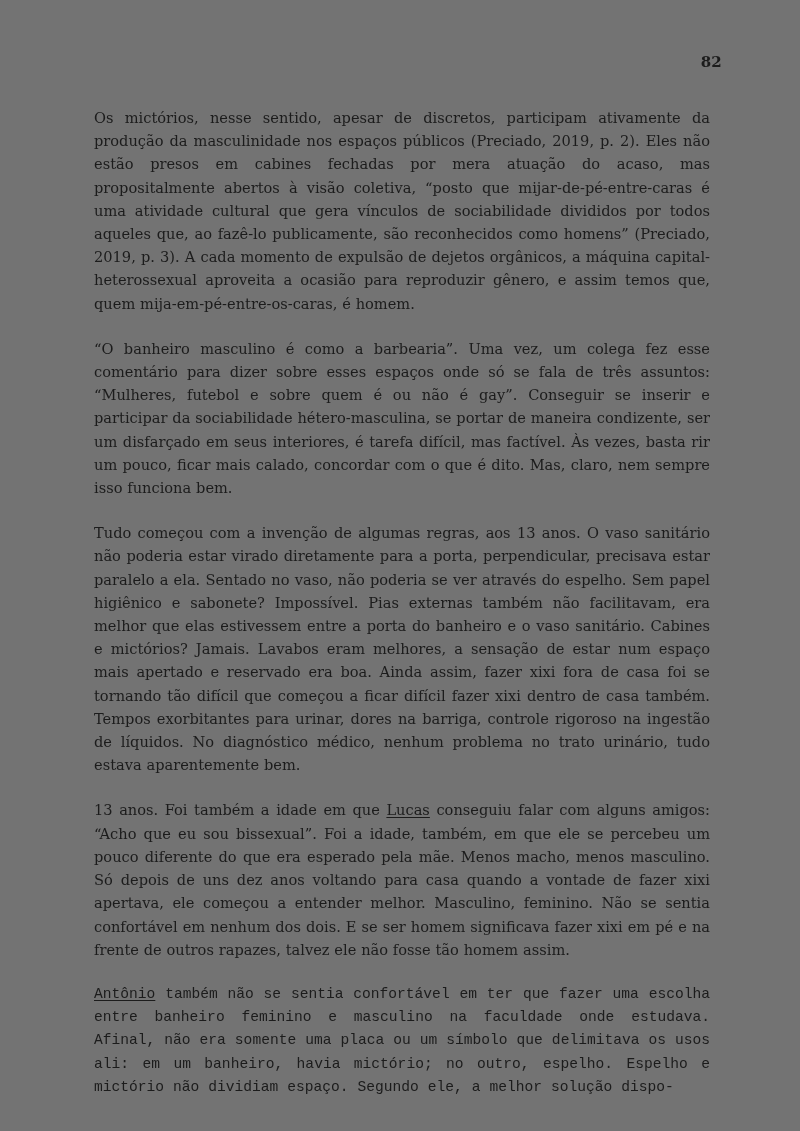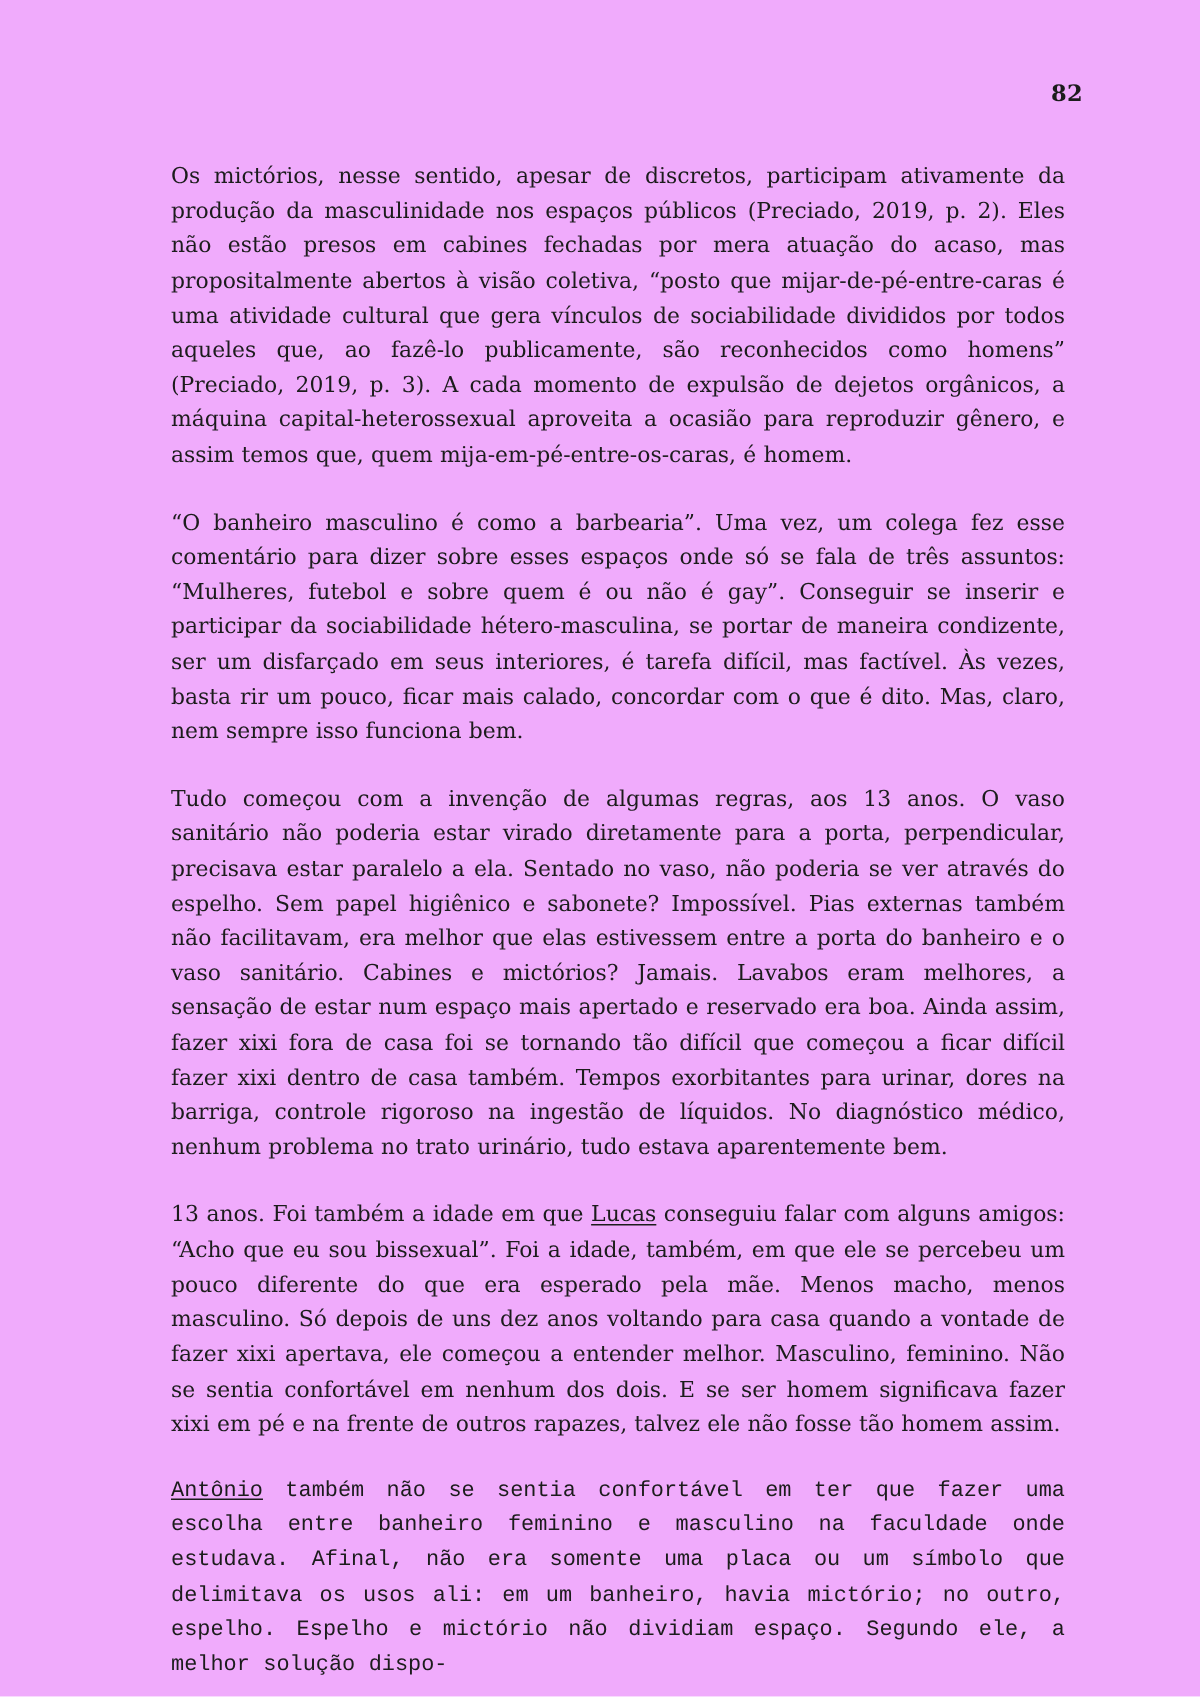--- a/index.html
+++ b/index.html
@@ -4,42 +4,41 @@
 <style>
   html, body {
     margin: 0;
     padding: 0;
     background: #ffffff;
   }
   .page {
     position: relative;
     width: 800px;
     height: 1131px;
-    background: #f0abfc;
+    background: #737373;
     overflow: hidden;
     font-family: "DejaVu Serif", "Liberation Serif", serif;
     color: #1c1c1c;
   }
   .page-header {
     position: absolute;
     top: 52px;
     right: 78px;
   }
   .page-number {
     font-size: 15px;
     font-weight: 700;
     color: #1c1c1c;
     letter-spacing: 0.2px;
   }
   .page-body {
     position: absolute;
     top: 106px;
     left: 94px;
     right: 90px;
-    margin-left: 20px;
   }
   .para {
     margin: 0 0 22px 0;
     font-size: 14.6px;
     line-height: 23.2px;
     text-align: justify;
     hyphens: none;
     word-spacing: 0.2px;
   }
   .para:last-child {

